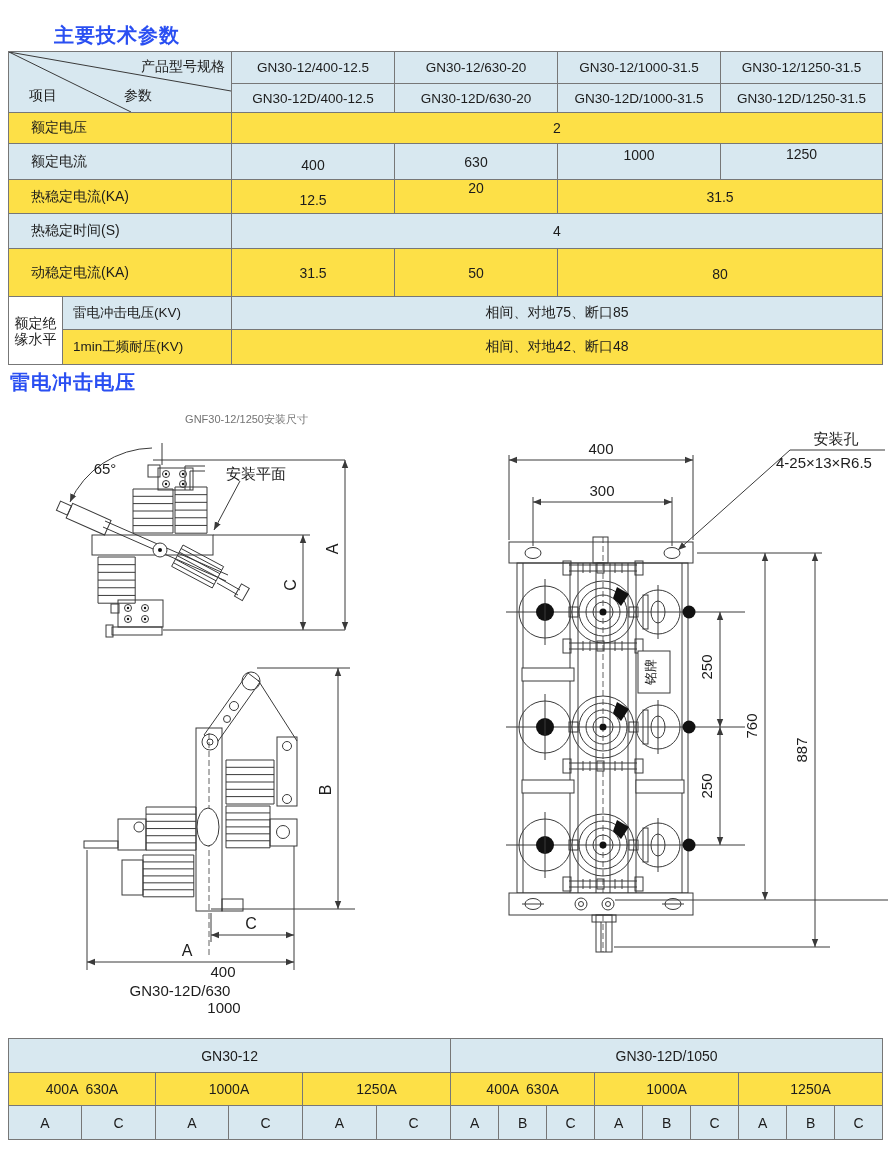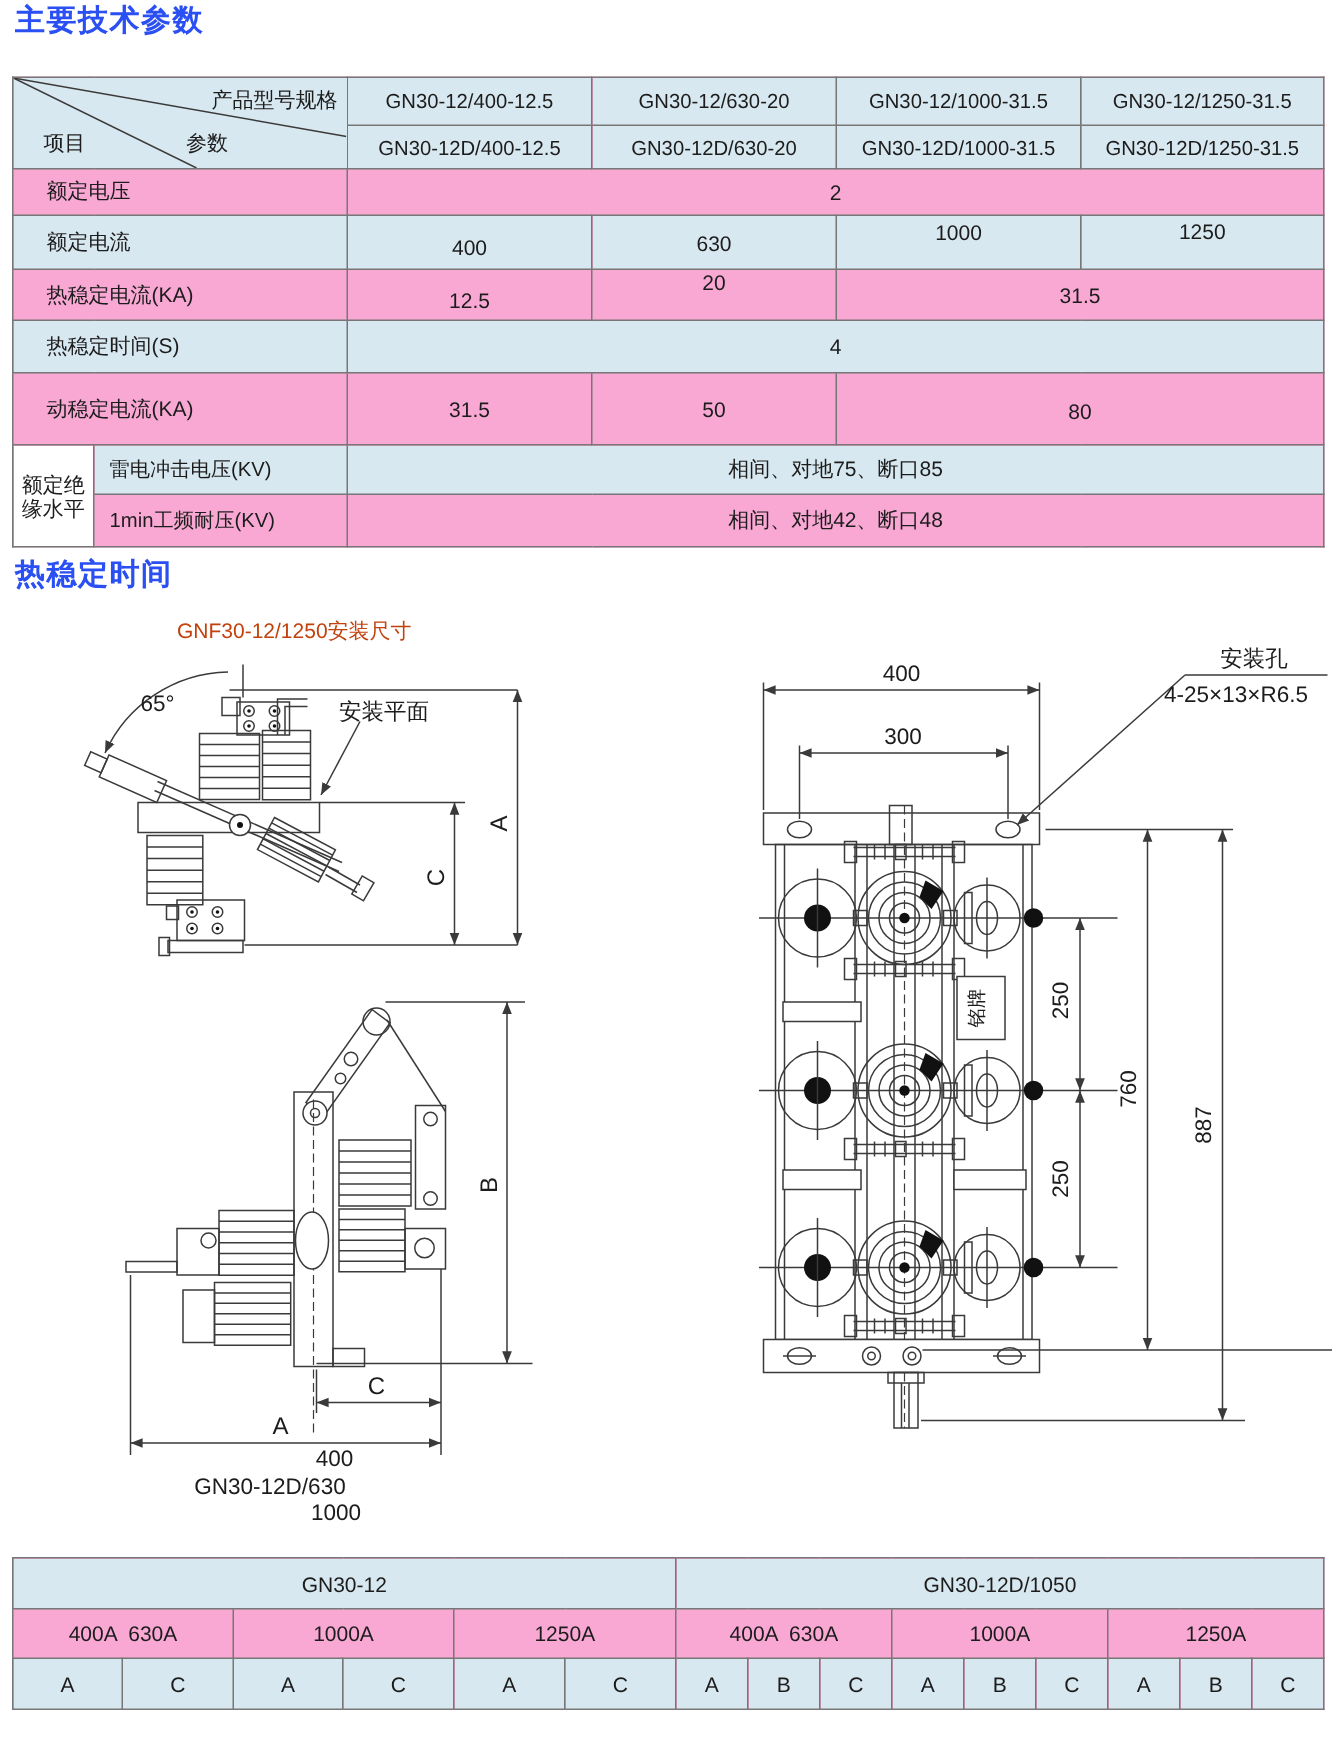--- a/index.html
+++ b/index.html
@@ -1,23 +1,23 @@
 <!DOCTYPE html>
 <html><head>
 <meta charset="utf-8">
 <style>
   html,body{margin:0;padding:0;background:#fff;}
   #page{position:relative;width:890px;height:1176px;background:#fff;overflow:hidden;
         font-family:"Liberation Sans","DejaVu Sans",sans-serif;color:#1c1c1c;}
   .sec-title{position:absolute;left:10px;font-size:20px;font-weight:bold;color:#2a4ff2;letter-spacing:1px;}
-  #title1{top:0;}
+  #title1{top:22px;margin-left:44px;}
   #title2{top:369px;}
-  #caption1{position:absolute;left:118px;top:412px;width:190px;text-align:left;font-size:14px;color:#c2410c;}
-
-  table.tbl{position:absolute;border-collapse:collapse;table-layout:fixed;background:#f9a8d4;}
+  #caption1{position:absolute;left:118px;top:412px;width:190px;text-align:right;font-size:11px;color:#737373;}
+
+  table.tbl{position:absolute;border-collapse:collapse;table-layout:fixed;background:#fde047;}
   table.tbl td{border:1px solid #777;font-size:14px;text-align:center;vertical-align:middle;
                padding:0;color:#1c1c1c;overflow:hidden;}
   table.tbl{border:1px solid #444;}
   #t1{left:8px;top:51px;width:874px;}
   #t2{left:8px;top:1038px;width:874px;}
   tr.blue td{background:#d8e8f0;}
   td.wbg{background:#fff !important;}
   #t1 td.lbl{text-align:left;padding-left:22px;}
   #t1 td.lbl2{text-align:left;padding-left:10px;font-size:13.5px;}
   #t1 td.mod{font-size:13.5px;}
@@ -109,21 +109,21 @@
       <td class="lbl2">雷电冲击电压(KV)</td>
       <td colspan="4">相间、对地75、断口85</td>
     </tr>
     <tr style="height:35px">
       <td class="lbl2">1min工频耐压(KV)</td>
       <td colspan="4">相间、对地42、断口48</td>
     </tr>
     </tbody>
   </table>
 
-  <div id="title2" class="sec-title">热稳定时间</div>
+  <div id="title2" class="sec-title">雷电冲击电压</div>
   <div id="caption1">GNF30-12/1250安装尺寸</div>
 
   <svg id="drw" width="890" height="1176" viewBox="0 0 890 1176">
     <defs>
       <marker id="arr" viewBox="0 0 10 10" refX="9" refY="5" markerWidth="9" markerHeight="9" orient="auto-start-reverse">
         <path d="M0,1.4 L9,5 L0,8.6 z" fill="#3a3a3a"></path>
       </marker>
       <g id="ins">
         <path class="ln" vector-effect="non-scaling-stroke" d="M0,0 h40 v44 h-40 z M0,7.3 h40 M0,14.6 h40 M0,22 h40 M0,29.3 h40 M0,36.6 h40"></path>
       </g>

